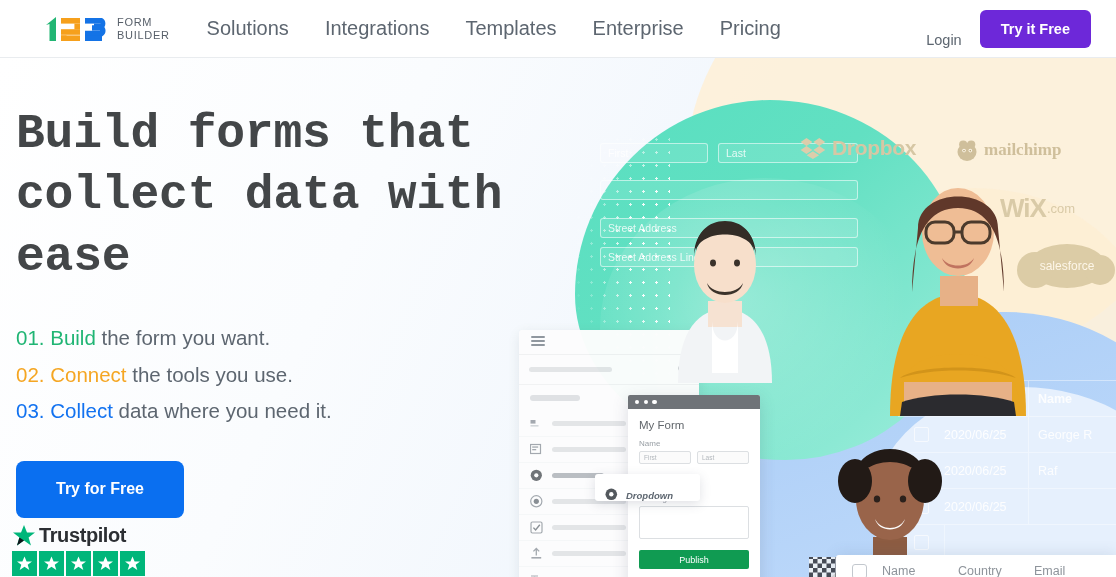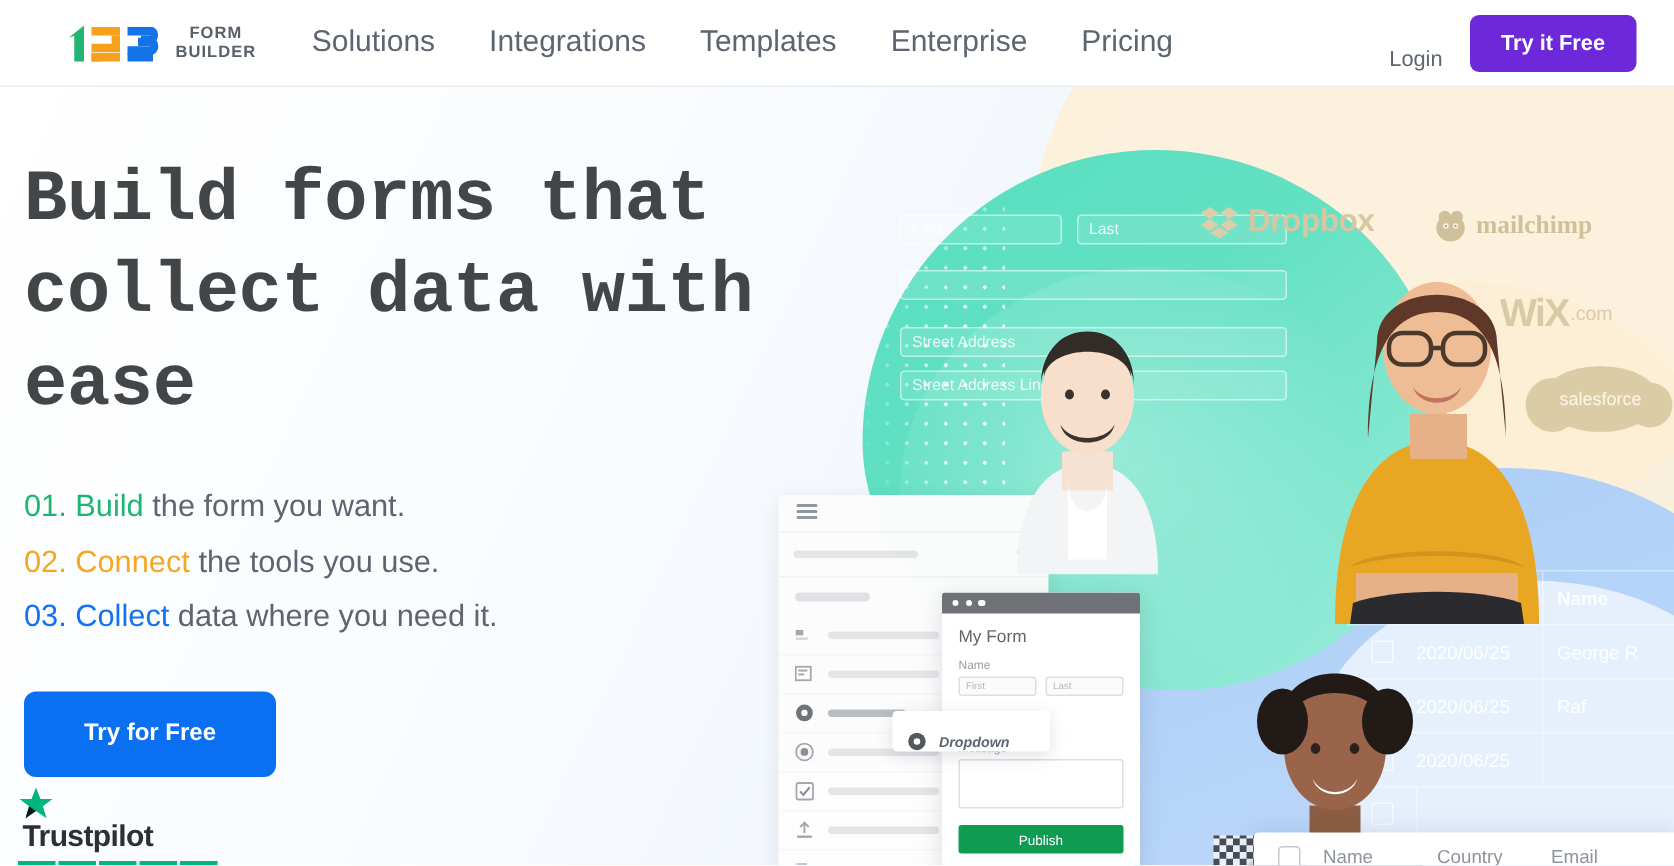--- a/index.html
+++ b/index.html
@@ -14,22 +14,22 @@
   
   #header {
     position: absolute; left:0; top:0; width:1116px; height:58px;
     background:#ffffff; border-bottom:1px solid #e9ecef;
     display:flex; align-items:center; z-index:60;
   }
   .logo-wrap { display:flex; align-items:center; margin-left:42px; }
   .logo-digits { display:flex; align-items:flex-end; height:26px; }
   .logo-digits svg { display:block; }
   .logo-text {
-    margin-left:7px; font-size:11px; font-weight:bold; line-height:1.12;
-    letter-spacing:0.7px; color:#58606a; text-transform:uppercase;text-align:center;
+    margin-left:7px; font-size:11px; font-weight:normal; line-height:1.12;
+    letter-spacing:0.7px; color:#58606a; text-transform:uppercase;
   }
   #main-nav { display:flex; align-items:center; margin-left:37px; }
   .nav-item {
     font-size:20px; color:#5d6670; margin-right:36px; cursor:pointer;
     white-space:nowrap;
   }
   #header-right { margin-left:auto; display:flex; align-items:flex-end; margin-right:25px; }
   #login-link { font-size:14.5px; color:#5d6670; cursor:pointer; margin-right:18px; }
   #try-it-free {
     background:#6d28d9; color:#fff; font-size:14.5px; font-weight:bold;
@@ -96,21 +96,21 @@
   .step .kw { font-weight:normal; }
   .step.s1 .num, .step.s1 .kw { color:#20b574; }
   .step.s2 .num, .step.s2 .kw { color:#f5a623; }
   .step.s3 .num, .step.s3 .kw { color:#1272f0; }
   #try-for-free {
     margin-top:31px; background:#0a6ff0; color:#fff; border:none; border-radius:8px;
     width:168px; height:57px; font-size:16px; font-weight:bold; cursor:pointer;
   }
   
   #trustpilot { position:absolute; left:12px; top:466px; z-index:25; }
-  .tp-head { display:flex; align-items:flex-start;flex-direction:column; }
+  .tp-head { display:flex; align-items:flex-end; }
   .tp-name { font-size:20px; font-weight:bold; color:#2c2f33; letter-spacing:-0.4px; margin-left:3px; }
   .tp-stars { display:flex; margin-top:4px; }
   .tp-star {
     width:25px; height:25px; background:#00b67a; margin-right:2px;
     display:flex; align-items:center; justify-content:center;
   }
   .tp-star svg { display:block; }
 
   
   .ghost-form { position:absolute; z-index:8; pointer-events:none; }

